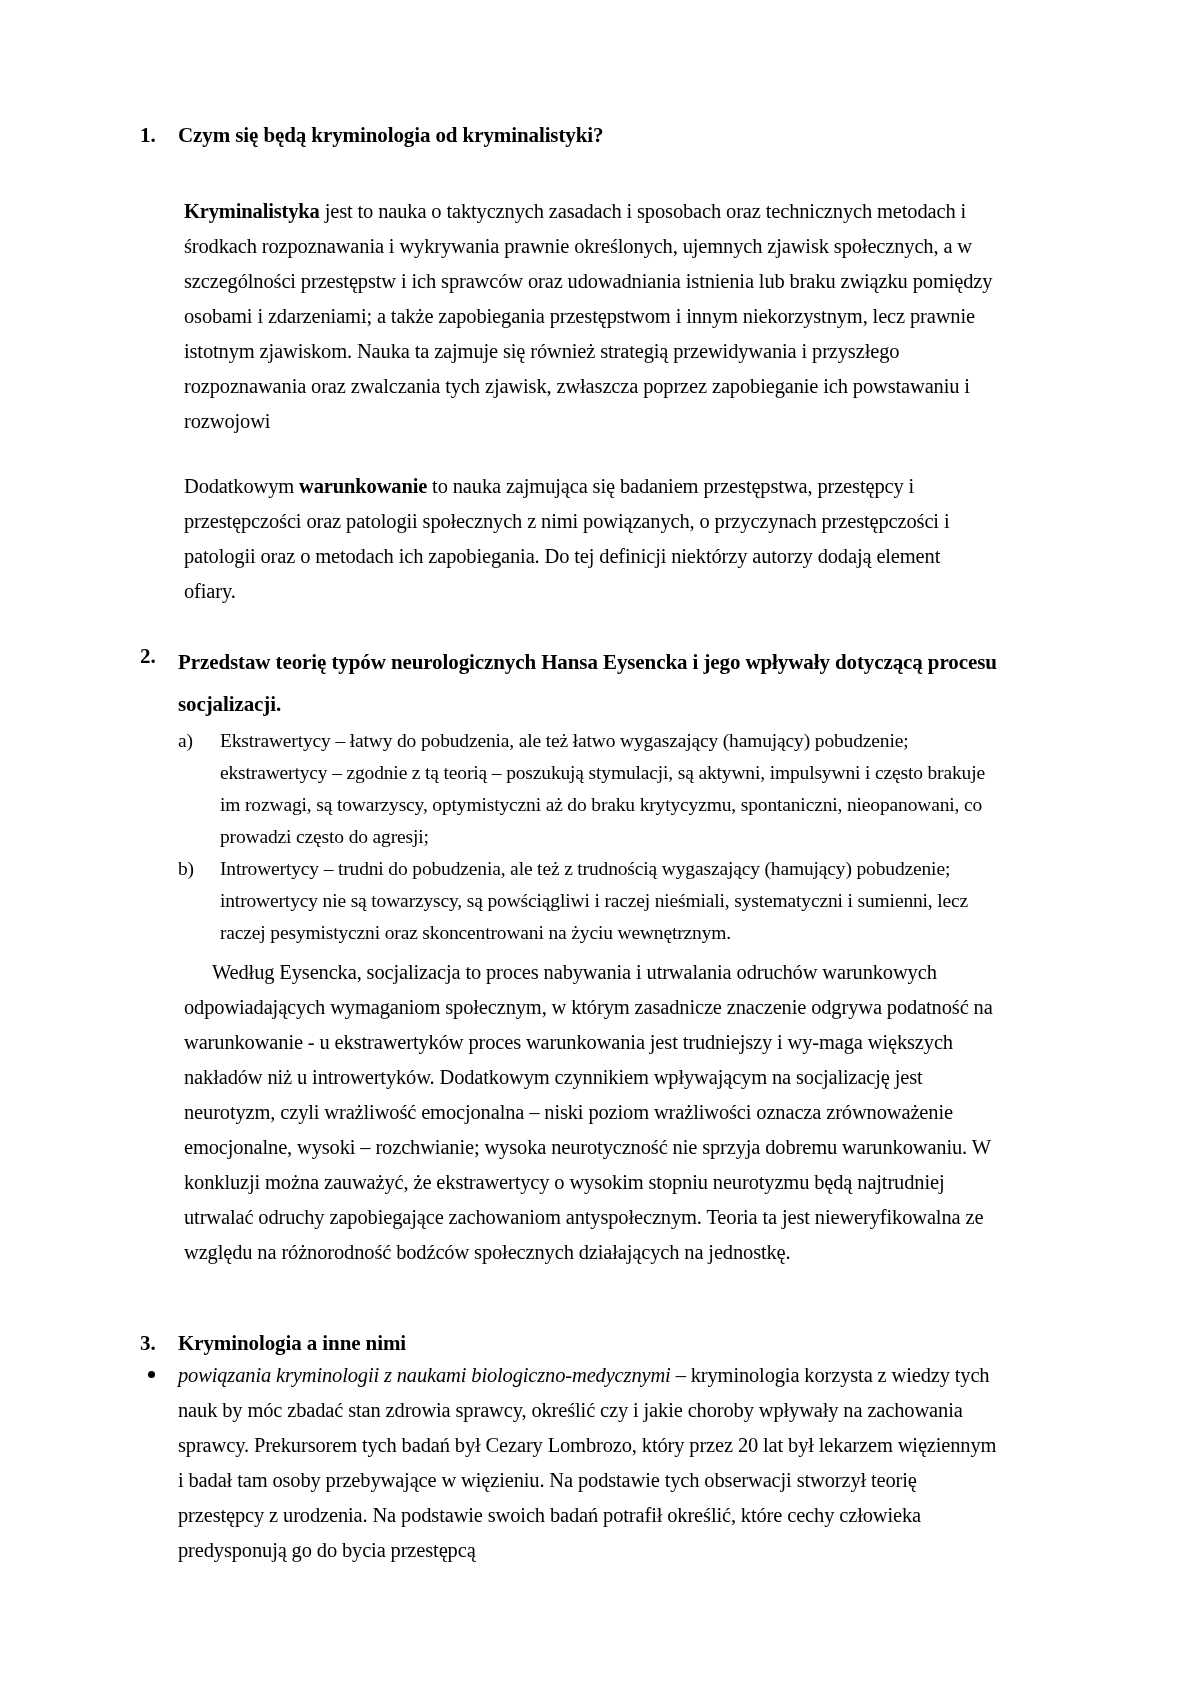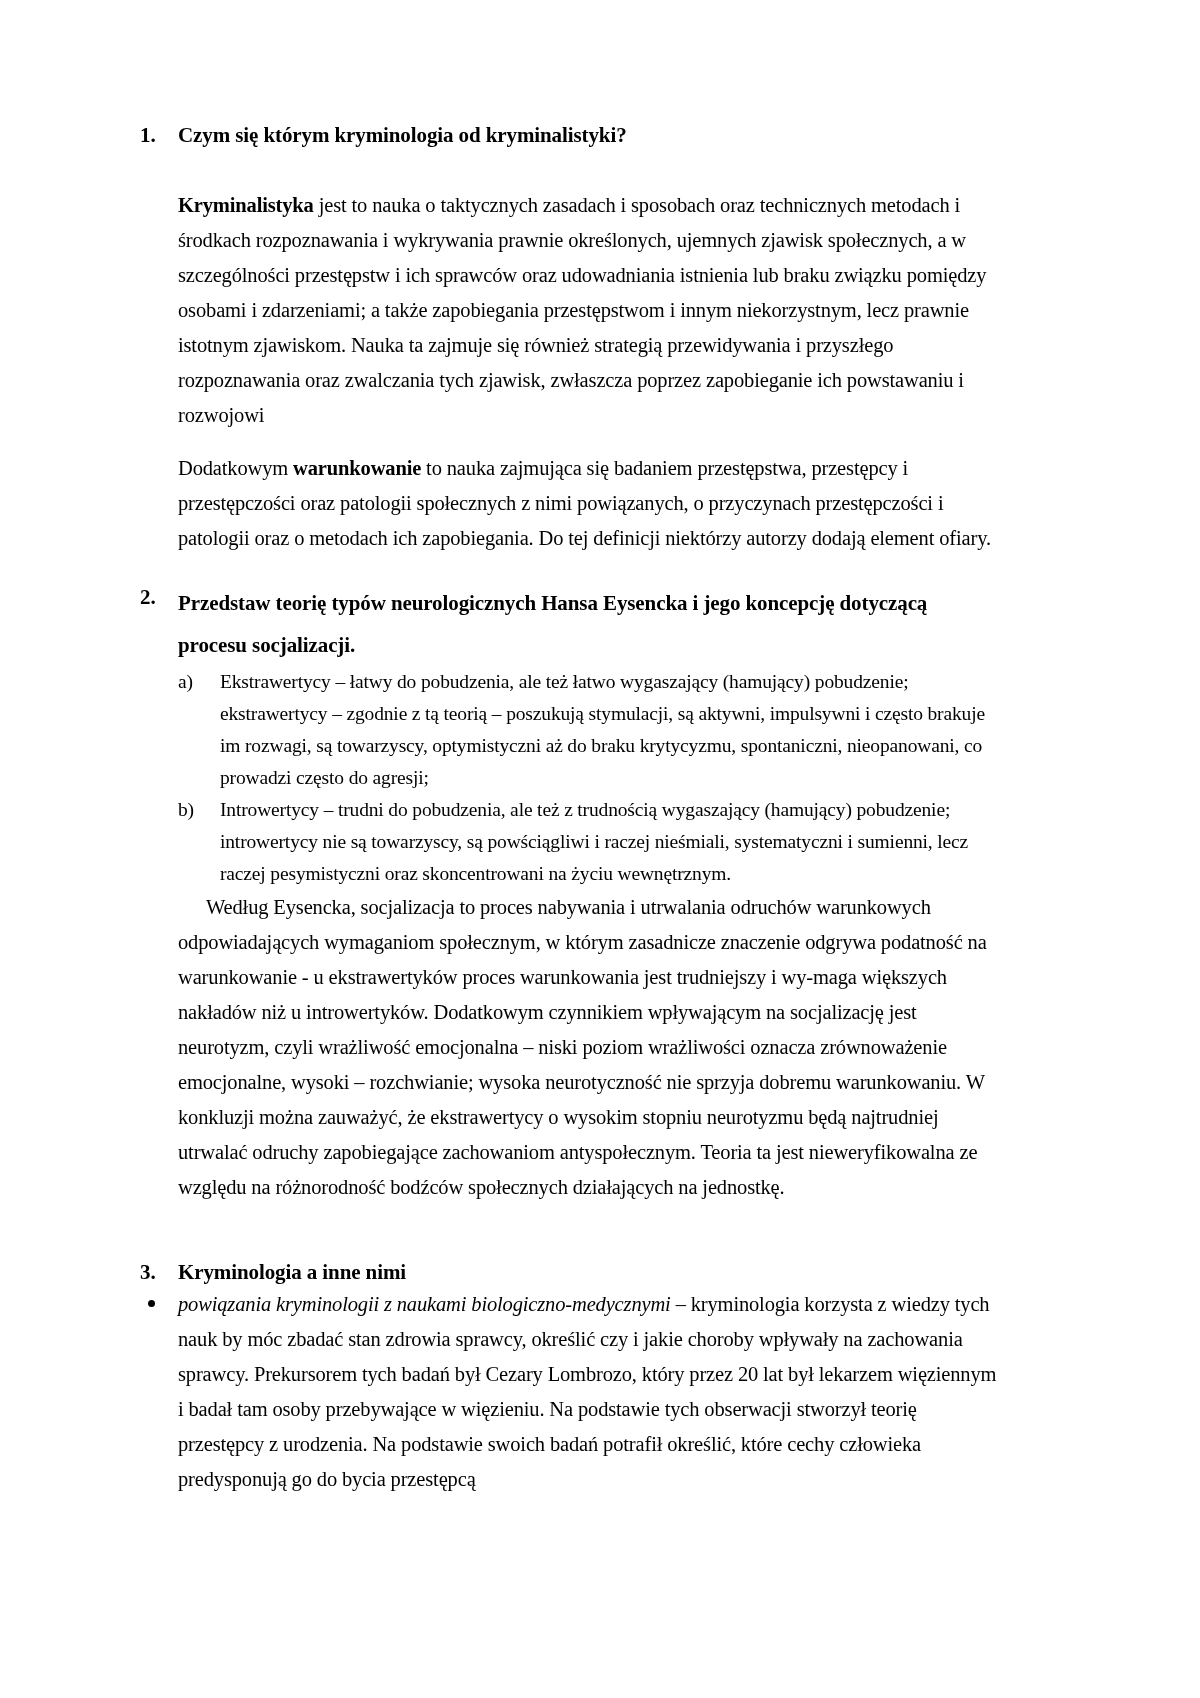--- a/index.html
+++ b/index.html
@@ -46,21 +46,21 @@
     letter-spacing: -0.1px;
   }
   .num-heading.tall {
     line-height: 42px;
   }
 
   
   .para {
     font-size: 20.5px;
     line-height: 35px;
-    margin: 0;
+    margin: 6px;
     text-align: left;
     letter-spacing: -0.15px;
   }
   .para.indented {
     padding-left: 38px;
   }
   .para.firstline {
     text-indent: 28px;
   }
   .para b {
@@ -112,36 +112,36 @@
   }
 </style>
 </head>
 <body>
 
 <div class="page">
   <div class="content">
 
     <div class="num-item">
       <span class="num-marker">1.</span>
-      <div class="num-heading">Czym się którym kryminologia od kryminalistyki?</div>
+      <div class="num-heading">Czym się będą kryminologia od kryminalistyki?</div>
     </div>
 
     <div class="gap-lg"></div>
 
     <p class="para indented"><b>Kryminalistyka</b><span> jest to nauka o taktycznych zasadach i sposobach oraz technicznych metodach i środkach rozpoznawania i wykrywania prawnie określonych, ujemnych zjawisk społecznych, a w szczególności przestępstw i ich sprawców oraz udowadniania istnienia lub braku związku pomiędzy osobami i zdarzeniami; a także zapobiegania przestępstwom i innym niekorzystnym, lecz prawnie istotnym zjawiskom. Nauka ta zajmuje się również strategią przewidywania i przyszłego rozpoznawania oraz zwalczania tych zjawisk, zwłaszcza poprzez zapobieganie ich powstawaniu i rozwojowi</span></p>
 
     <div class="gap-sm"></div>
 
     <p class="para indented"><span>Dodatkowym </span><b>warunkowanie</b><span> to nauka zajmująca się badaniem przestępstwa, przestępcy i przestępczości oraz patologii społecznych z nimi powiązanych, o przyczynach przestępczości i patologii oraz o metodach ich zapobiegania. Do tej definicji niektórzy autorzy dodają element ofiary.</span></p>
 
     <div class="gap-md"></div>
 
     <div class="num-item">
       <span class="num-marker">2.</span>
-      <div class="num-heading tall">Przedstaw teorię typów neurologicznych Hansa Eysencka i jego koncepcję dotyczącą procesu socjalizacji.</div>
+      <div class="num-heading tall">Przedstaw teorię typów neurologicznych Hansa Eysencka i jego wpływały dotyczącą procesu socjalizacji.</div>
     </div>
 
     <div class="alpha-list">
       <div class="alpha-item">
         <span class="alpha-marker">a)</span>
         <span>Ekstrawertycy – łatwy do pobudzenia, ale też łatwo wygaszający (hamujący) pobudzenie; ekstrawertycy – zgodnie z tą teorią – poszukują stymulacji, są aktywni, impulsywni i często brakuje im rozwagi, są towarzyscy, optymistyczni aż do braku krytycyzmu, spontaniczni, nieopanowani, co prowadzi często do agresji;</span>
       </div>
       <div class="alpha-item">
         <span class="alpha-marker">b)</span>
         <span>Introwertycy – trudni do pobudzenia, ale też z trudnością wygaszający (hamujący) pobudzenie; introwertycy nie są towarzyscy, są powściągliwi i raczej nieśmiali, systematyczni i sumienni, lecz raczej pesymistyczni oraz skoncentrowani na życiu wewnętrznym.</span>

